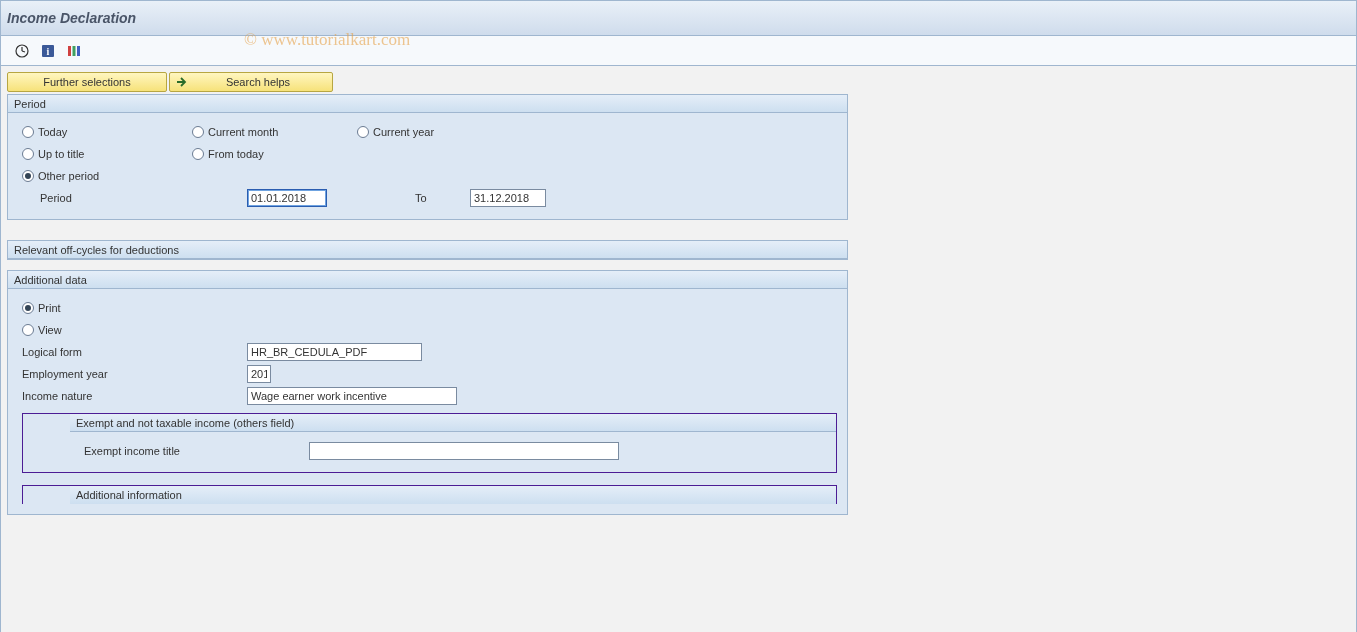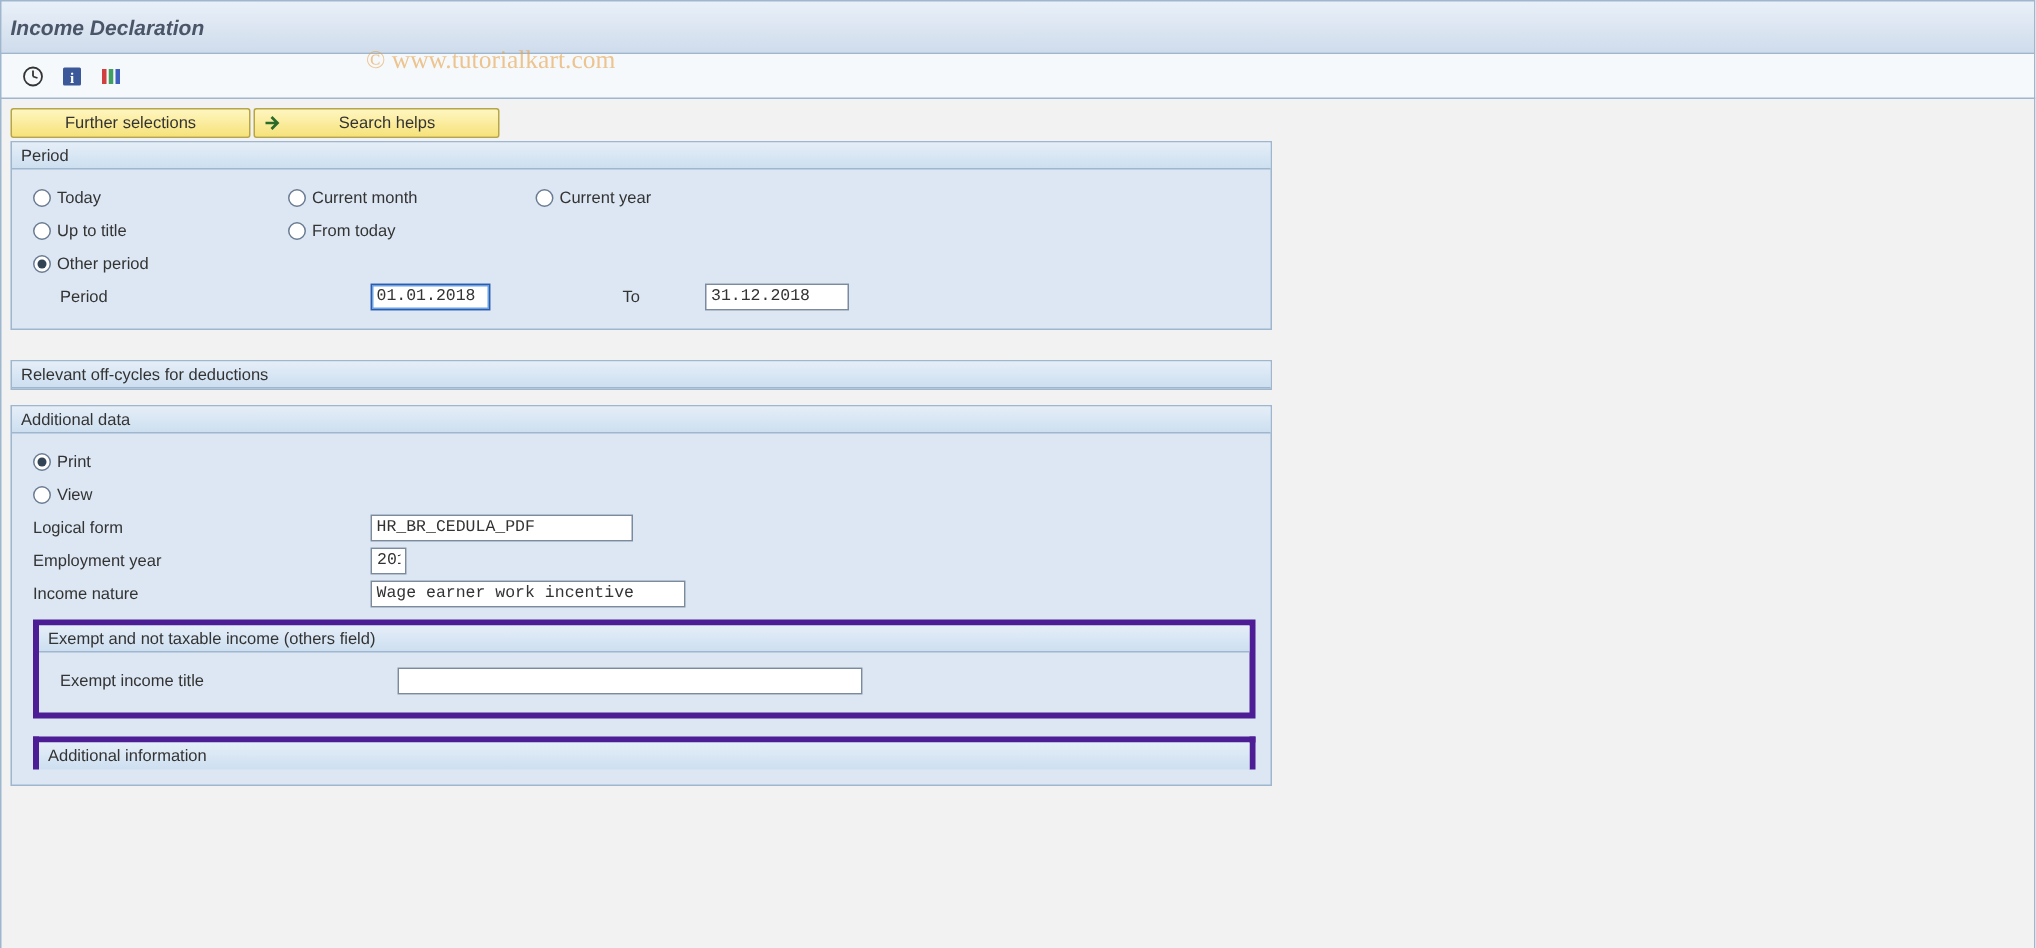--- a/index.html
+++ b/index.html
@@ -114,37 +114,38 @@
       background: #334455;
     }
     .field-row { display: flex; align-items: center; height: 22px; }
     .label { width: 225px; color: #333; }
     .label-indent { padding-left: 18px; }
     .text-input {
       height: 18px;
       border: 1px solid #7a8ba0;
       background: #fff;
       padding: 0 3px;
-      font-family: Liberation Mono, monospace;
+      font-family: Liberation Sans, sans-serif;
       font-size: 11px;
       color: #333;
     }
     .text-input.highlight { border: 1px solid #2a5db0; box-shadow: 0 0 0 1px #6fa3e0 inset; }
     .to-label { width: 55px; text-align: left; }
     .multi-btn {
       width: 24px; height: 20px;
       background: linear-gradient(#fff6c0, #f6e27a);
       border: 1px solid #b7a642;
       border-radius: 2px;
       display:flex; align-items:center; justify-content:center;
       cursor:pointer;
     }
     .nested-group {
-      border: 4px solid #4c1d95;
+      border: 1px solid #4c1d95;
       margin: 6px 0 0 0;
+      padding-left: 47px;
     }
     
     .content-scroll::-webkit-scrollbar { width: 16px; }
     .content-scroll::-webkit-scrollbar-track { background: #e8eef5; border-left: 1px solid #b8c5d4; }
     .content-scroll::-webkit-scrollbar-thumb { background: #c6d3e1; border: 1px solid #9fb0c4; border-radius: 2px; }
     .content-scroll::-webkit-scrollbar-button { background: #d6e0ec; height: 16px; border: 1px solid #9fb0c4; }
     .watermark {
       position: absolute;
       left: 244px;
       top: 30px;
@@ -249,21 +250,21 @@
                   <span class="dot"></span>
                   <span>Other period</span>
                 </span>
               </div>
           </div>
           <div class="field-row">
             <span class="label label-indent">Period</span>
             <input class="text-input highlight" style="width: 80px;" value="01.01.2018">
             <span style="width:88px;"></span>
             <span class="to-label">To</span>
-            <input class="text-input" style="width: 96px;" value="31.12.2018">
+            <input class="text-input" style="width: 76px;" value="31.12.2018">
           </div>
         </div>
       </div>
 
 
       <div style="height:10px;"></div>
 
       <div class="group">
         <div class="group-title">Relevant off-cycles for deductions</div>
       </div>

